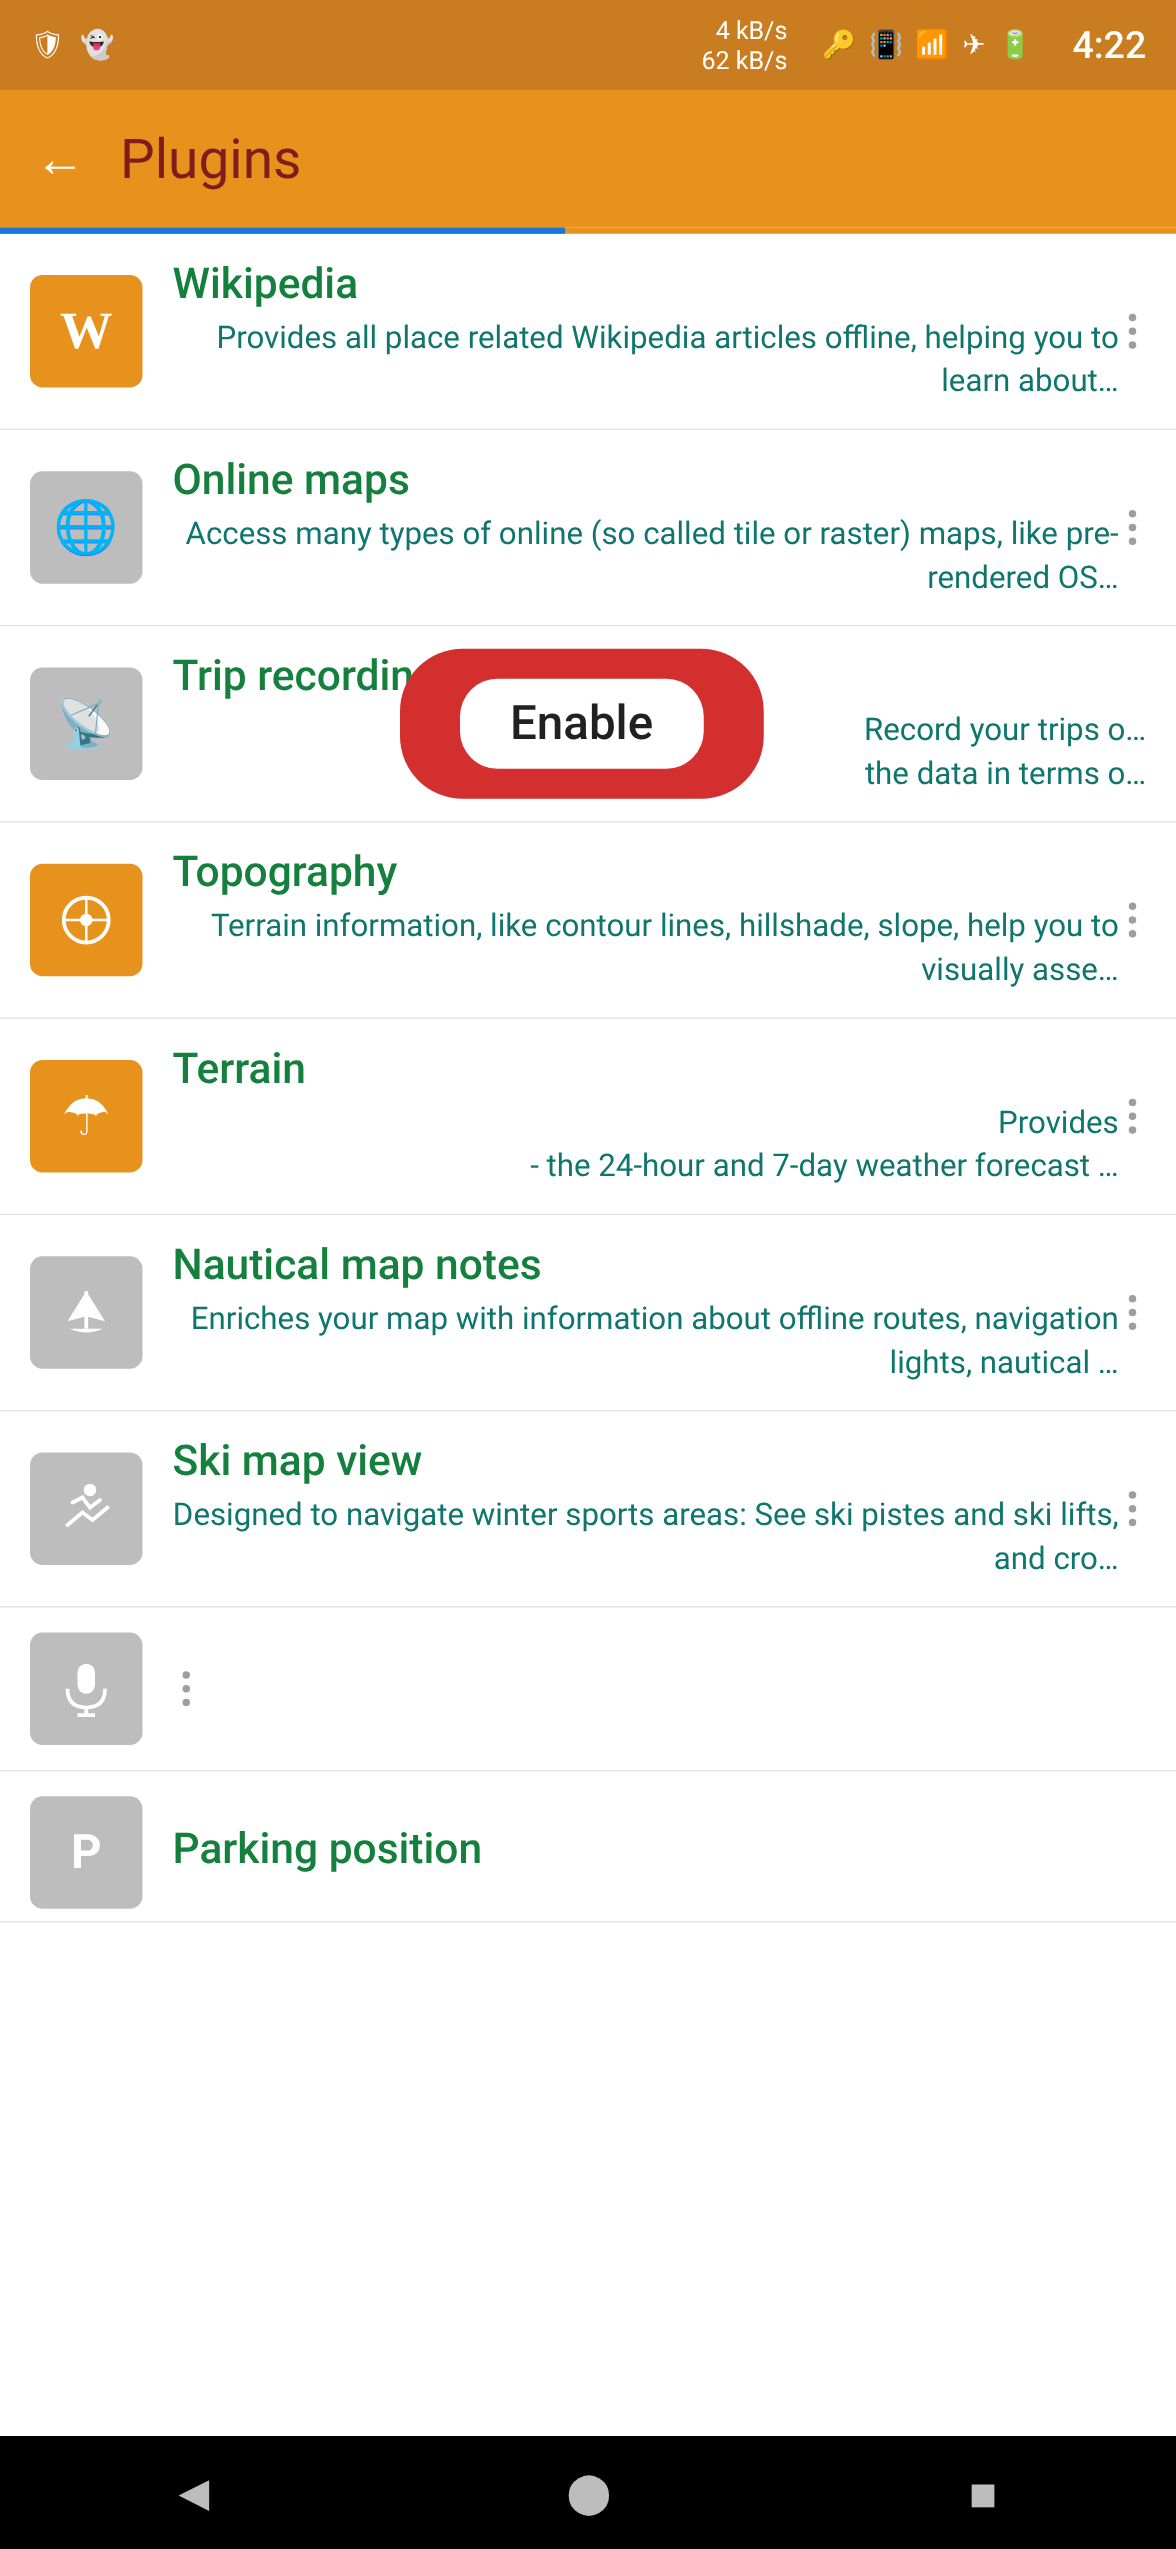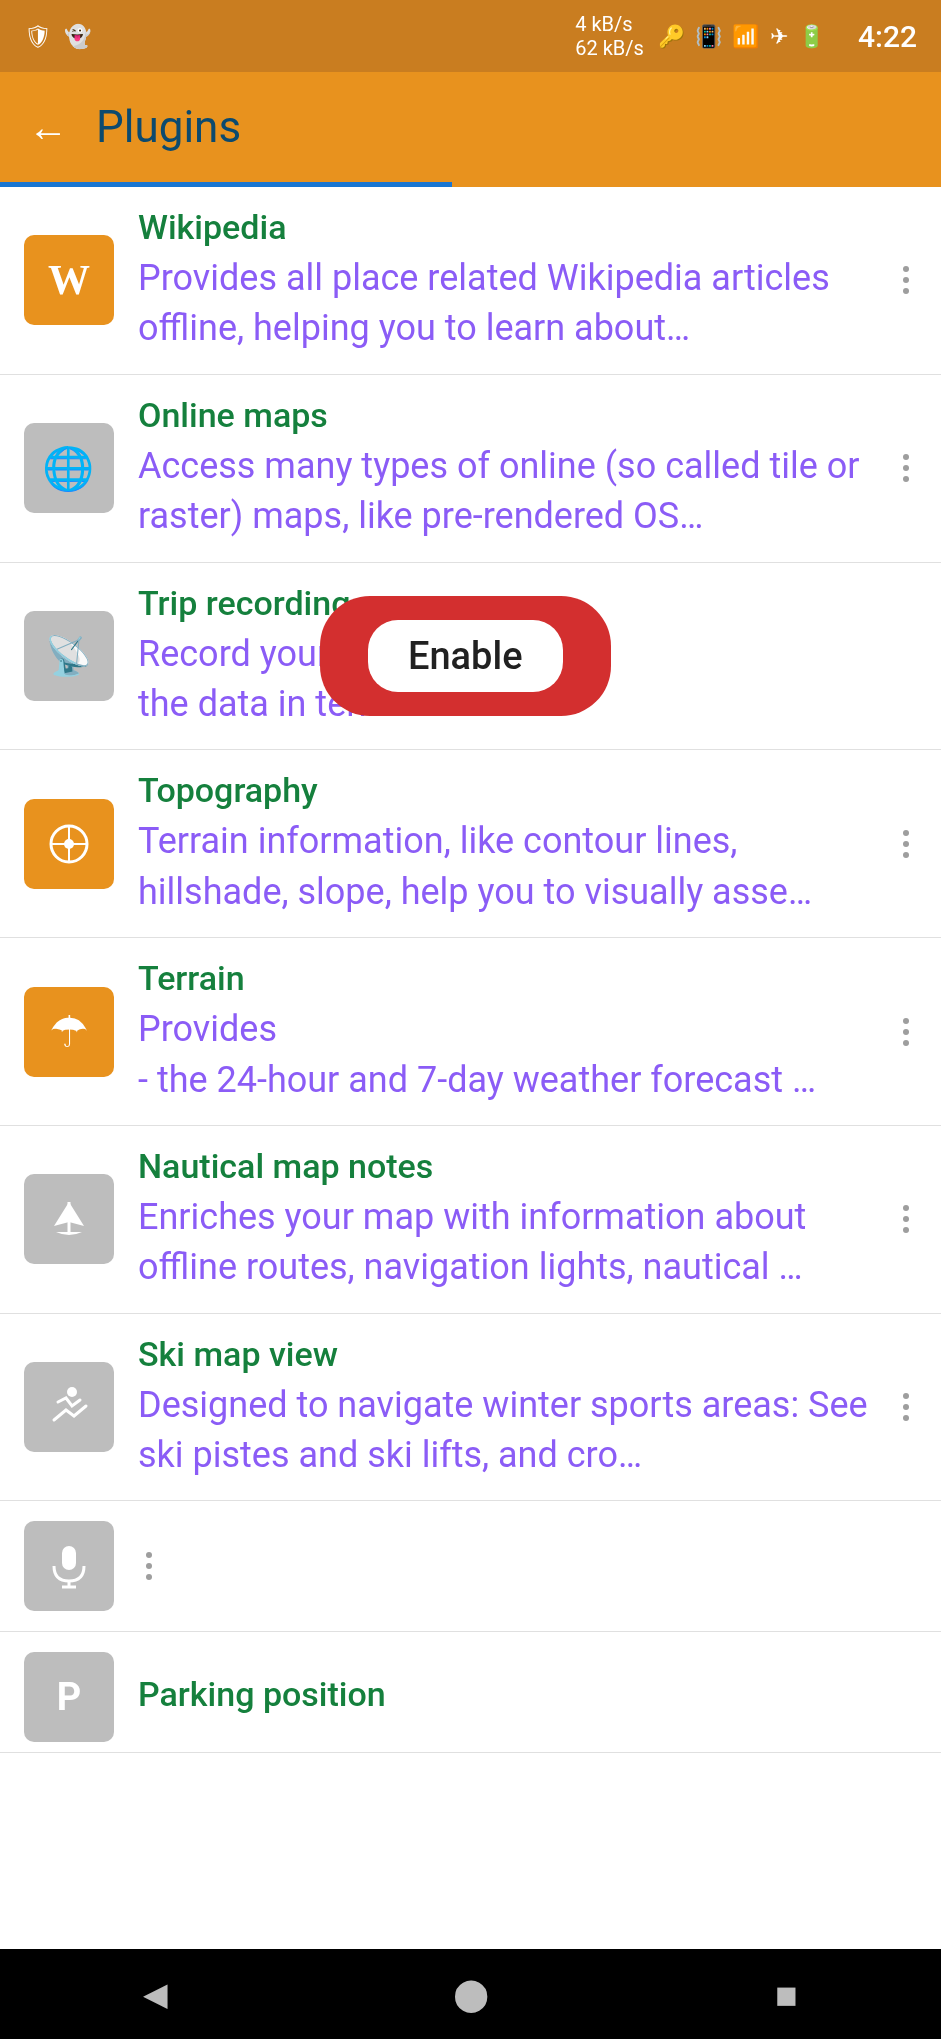--- a/index.html
+++ b/index.html
@@ -24,22 +24,23 @@
       gap: 10px;
     }
     .status-bar .left-icons {
       display: flex;
       gap: 12px;
       margin-right: auto;
       font-size: 22px;
     }
     .status-bar .data-speeds {
       font-size: 20px;
+      text-align: right;
       line-height: 1.2;
-      margin-right: 4px;
+      margin-right: 18px;
     }
     .status-bar .icons-row {
       display: flex;
       align-items: center;
       gap: 10px;
       font-size: 22px;
     }
     .status-bar .time {
       font-size: 30px;
       font-weight: 500;
@@ -54,21 +55,21 @@
       align-items: center;
       padding: 0 28px;
       gap: 28px;
     }
     .app-bar .back-icon {
       color: #fff;
       font-size: 40px;
       cursor: pointer;
     }
     .app-bar .title {
-      color: #0c4a6e;
+      color: #7f1d1d;
       font-size: 44px;
       font-weight: 400;
     }
 
     
     .progress-bar-container {
       height: 5px;
       background: #e8921e;
       position: relative;
     }
@@ -110,23 +111,24 @@
     .plugin-text {
       flex: 1;
     }
     .plugin-name {
       font-size: 34px;
       font-weight: 500;
       color: #15803d;
       margin-bottom: 6px;
     }
     .plugin-desc {
-      font-size: 36px;
-      color: #8b5cf6;
+      font-size: 25px;
+      color: #0f766e;
       line-height: 1.4;
+      text-align: right;
     }
 
     .plugin-menu-icon {
       color: #9e9e9e;
       font-size: 36px;
       padding: 8px;
       display: flex;
       flex-direction: column;
       gap: 5px;
       align-items: center;

